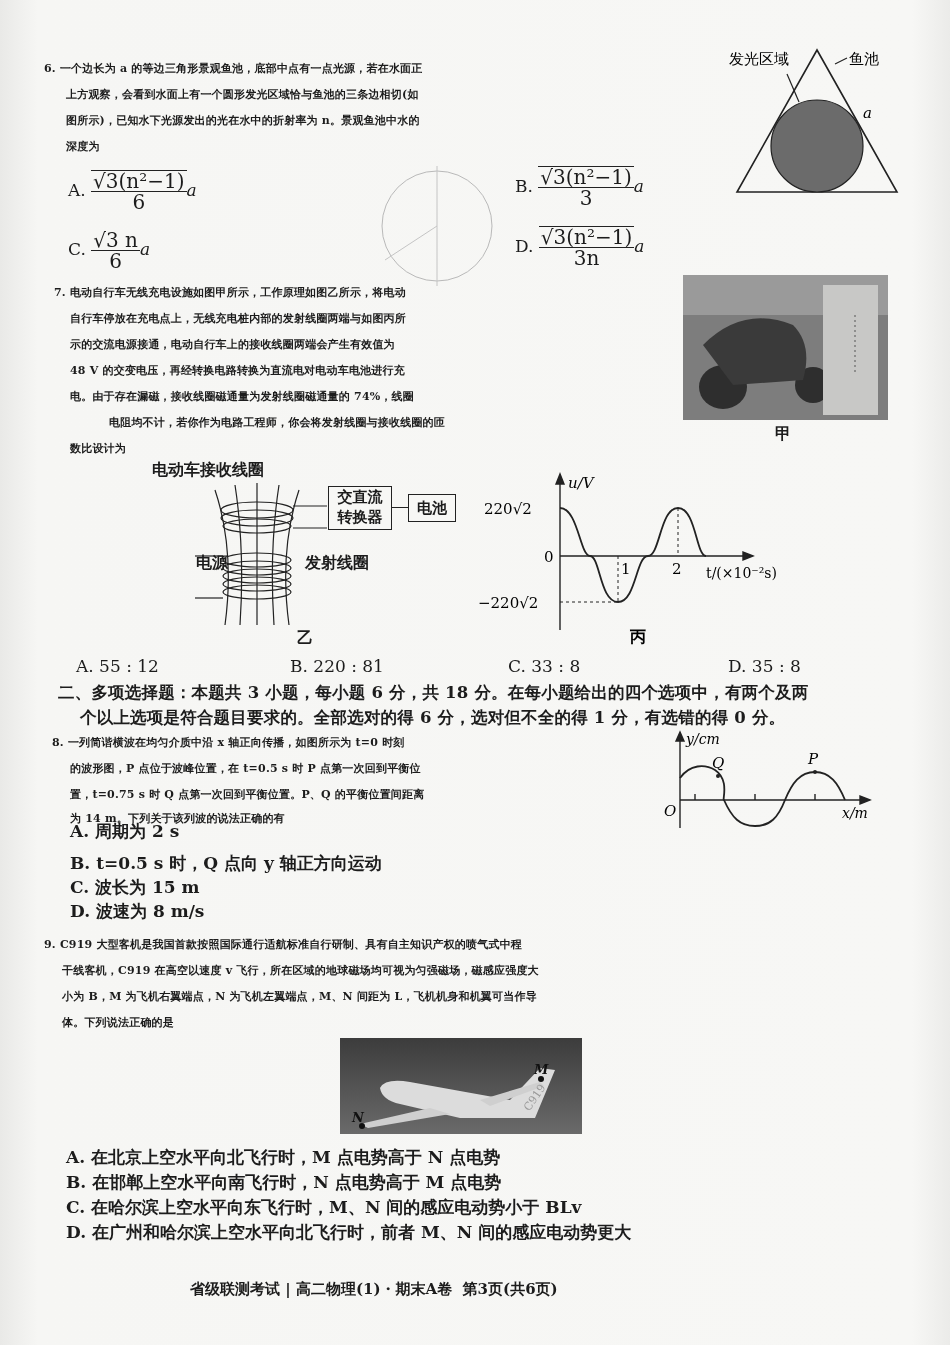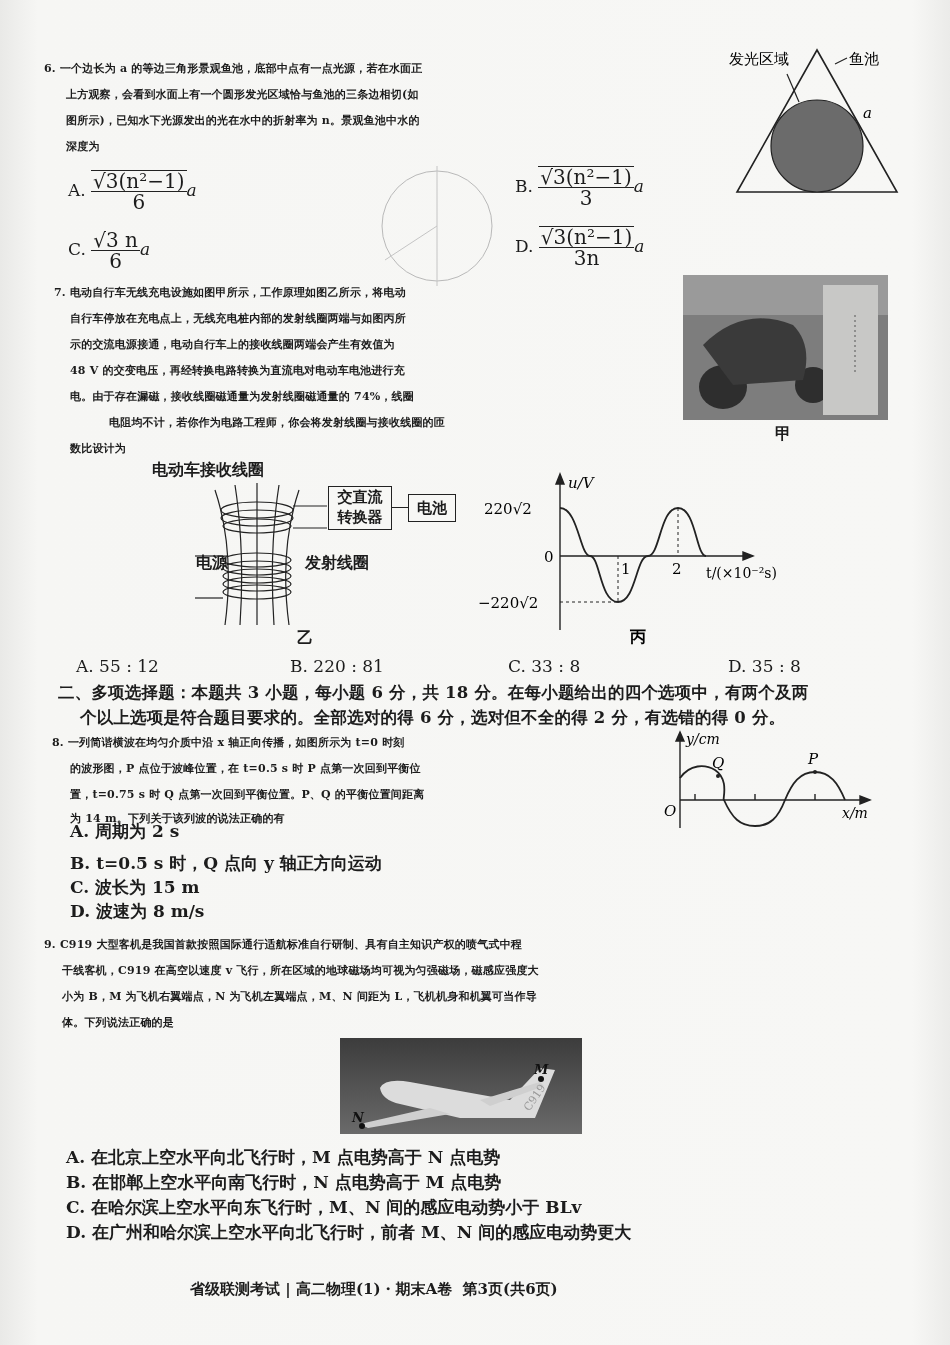--- a/index.html
+++ b/index.html
@@ -153,21 +153,21 @@
     <text x="228" y="108" font-size="14">t/(×10⁻²s)</text>
     <text x="152" y="172" font-size="16" font-weight="bold">丙</text>
   </svg>
 
   <div class="opt" style="left:76px;top:656px;"><span>A.</span> <span>55 : 12</span></div>
   <div class="opt" style="left:290px;top:656px;"><span>B.</span> <span>220 : 81</span></div>
   <div class="opt" style="left:508px;top:656px;"><span>C.</span> <span>33 : 8</span></div>
   <div class="opt" style="left:728px;top:656px;"><span>D.</span> <span>35 : 8</span></div>
 
   <div class="abs line bold" style="left:58px;top:680px;font-size:16.5px;">二、多项选择题：本题共 3 小题，每小题 6 分，共 18 分。在每小题给出的四个选项中，有两个及两</div>
-  <div class="abs line bold" style="left:80px;top:705px;font-size:16.5px;">个以上选项是符合题目要求的。全部选对的得 6 分，选对但不全的得 2 分，有选错的得 0 分。</div>
+  <div class="abs line bold" style="left:80px;top:705px;font-size:16.5px;">个以上选项是符合题目要求的。全部选对的得 6 分，选对但不全的得 1 分，有选错的得 0 分。</div>
 
   <div class="abs line bold" style="left:52px;top:730px;">8. 一列简谐横波在均匀介质中沿 x 轴正向传播，如图所示为 t=0 时刻</div>
   <div class="abs line bold" style="left:70px;top:756px;">的波形图，P 点位于波峰位置，在 t=0.5 s 时 P 点第一次回到平衡位</div>
   <div class="abs line bold" style="left:70px;top:782px;">置，t=0.75 s 时 Q 点第一次回到平衡位置。P、Q 的平衡位置间距离</div>
   <div class="abs line bold" style="left:70px;top:806px;">为 14 m。下列关于该列波的说法正确的有</div>
   <div class="opt bold" style="left:70px;top:820px;"><span>A.</span> <span>周期为 2 s</span></div>
   <div class="opt bold" style="left:70px;top:852px;"><span>B.</span> <span>t=0.5 s 时，Q 点向 y 轴正方向运动</span></div>
   <div class="opt bold" style="left:70px;top:876px;"><span>C.</span> <span>波长为 15 m</span></div>
   <div class="opt bold" style="left:70px;top:900px;"><span>D.</span> <span>波速为 8 m/s</span></div>
 

